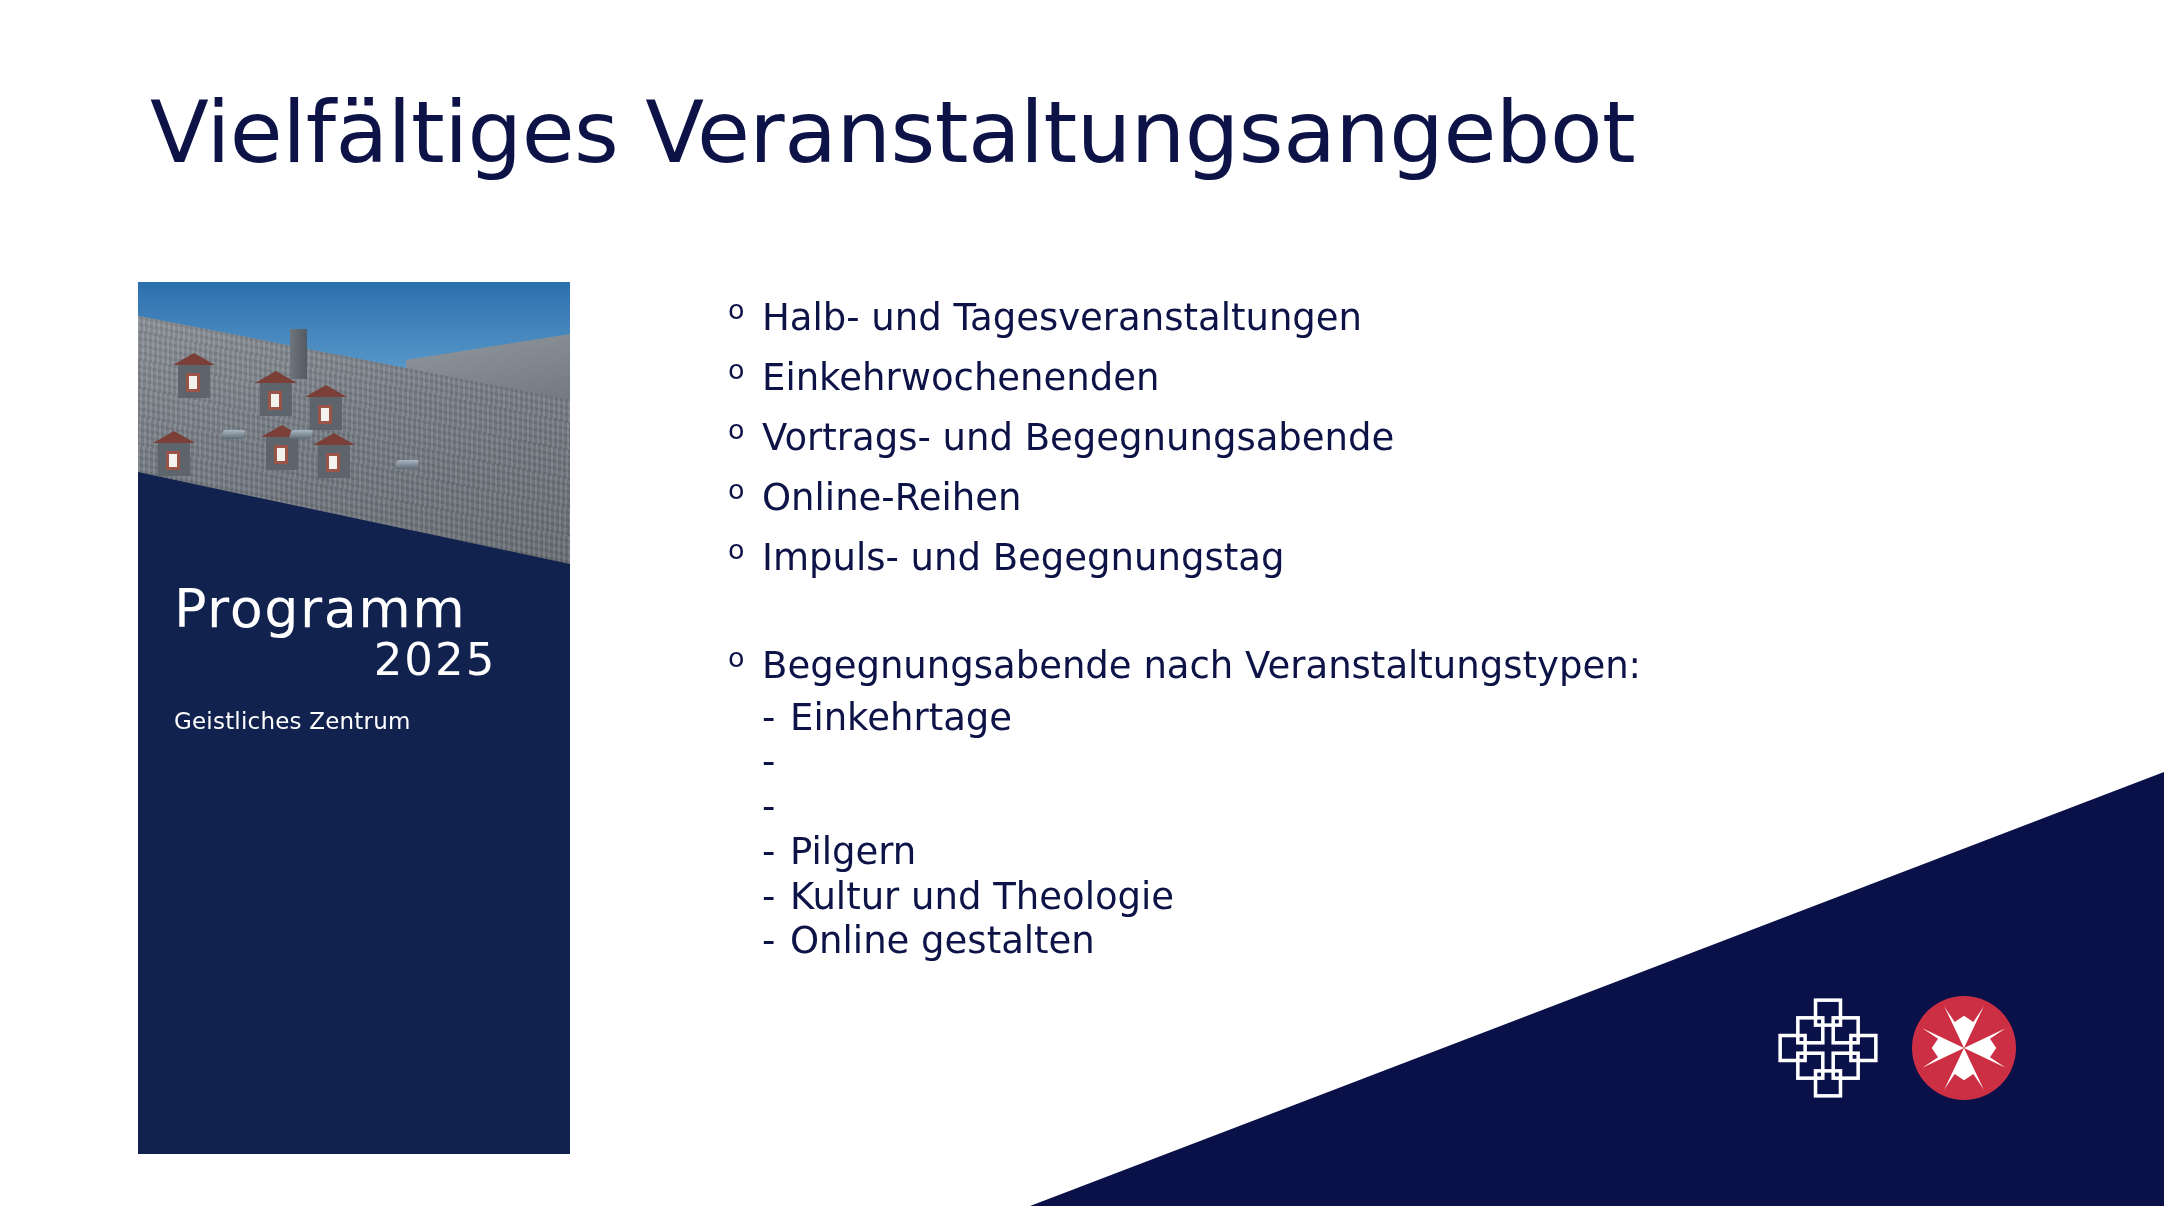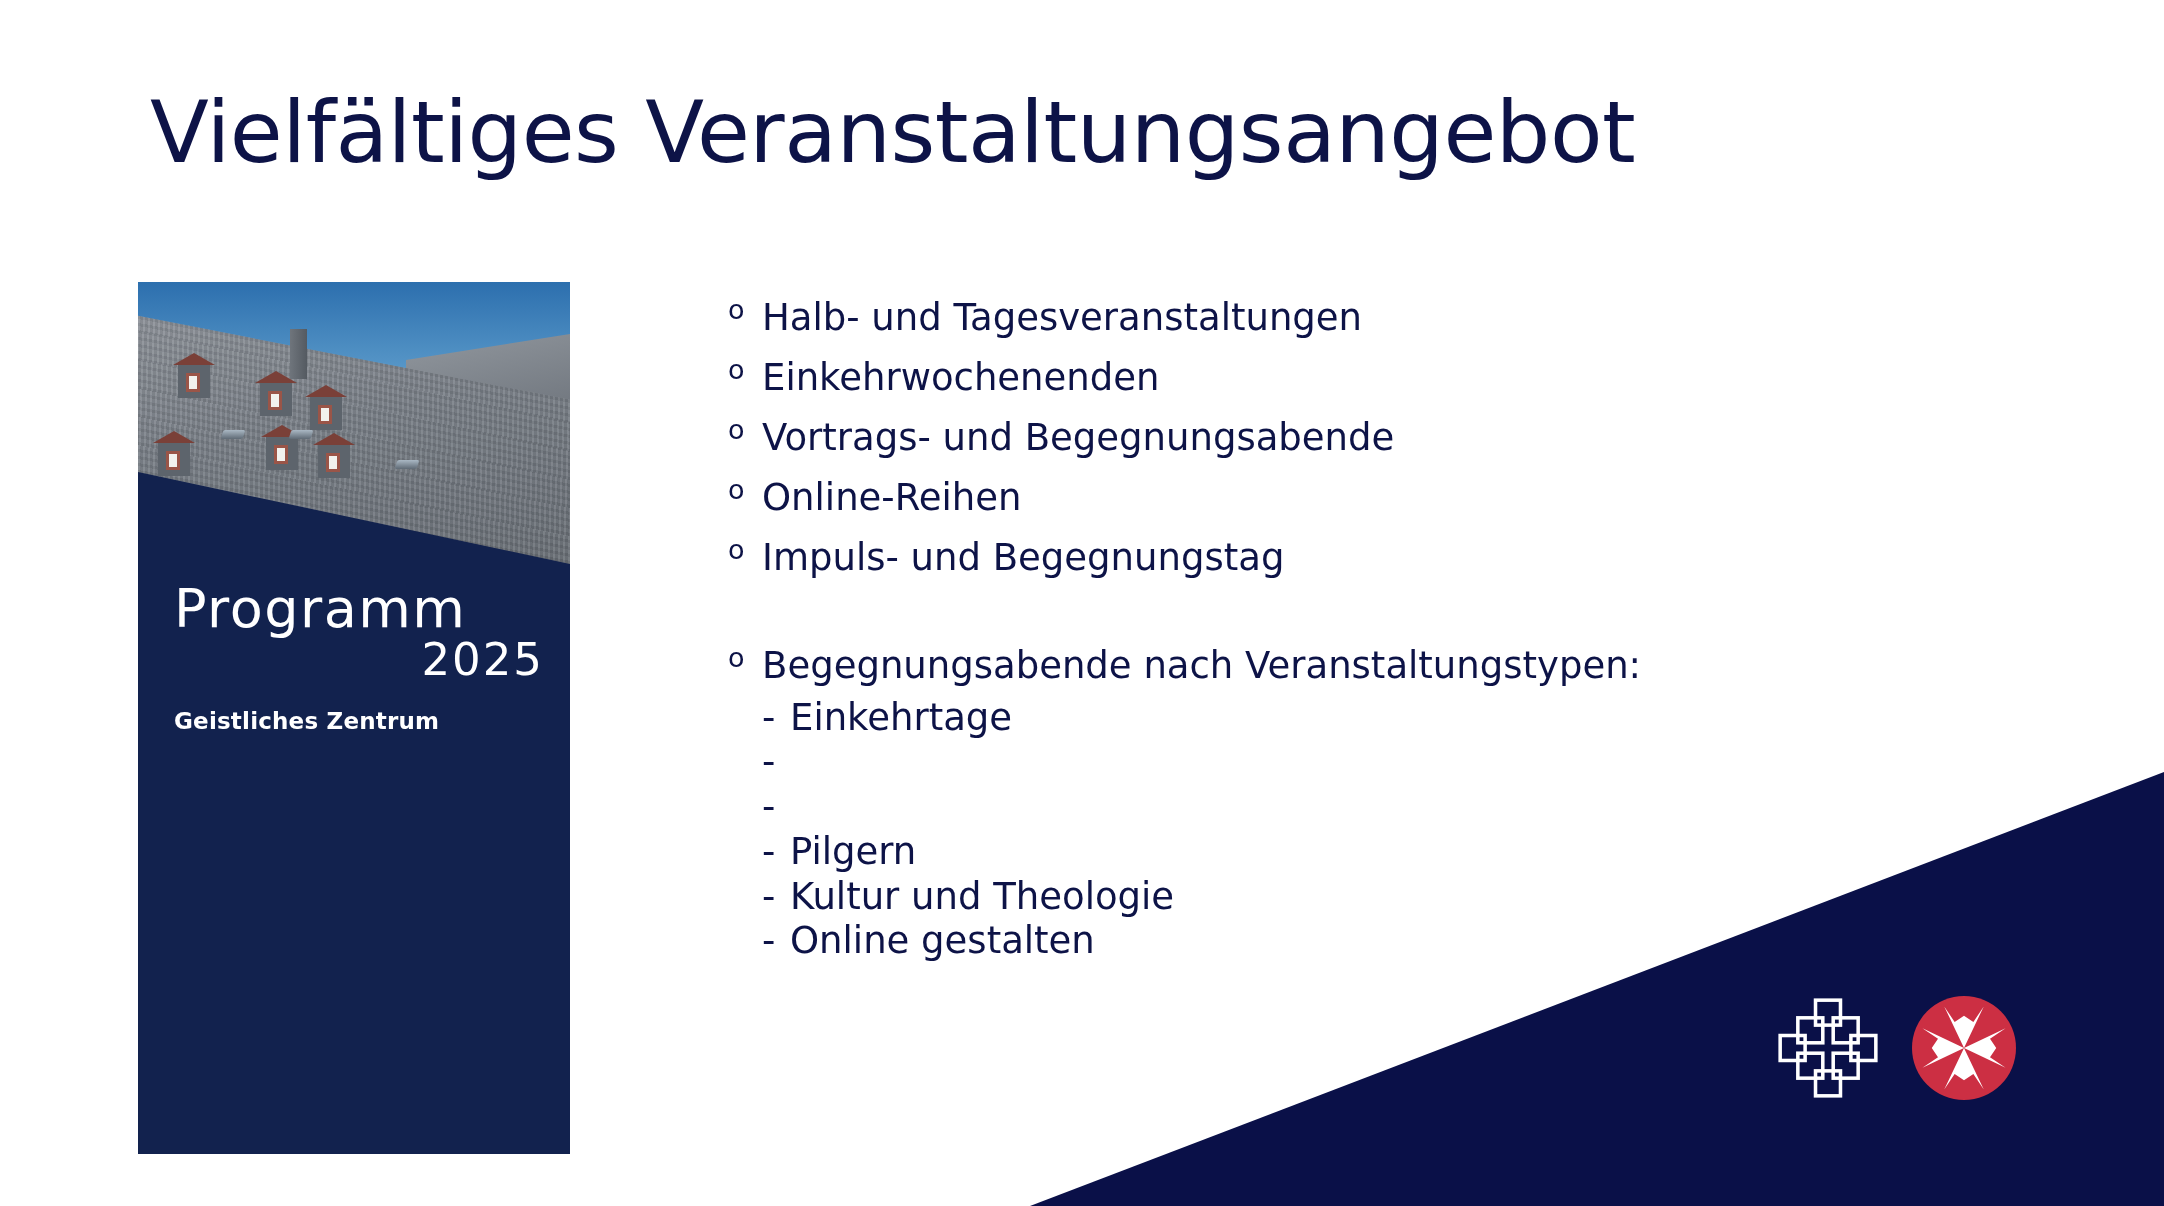--- a/index.html
+++ b/index.html
@@ -232,27 +232,27 @@
     font-weight: 400;
     letter-spacing: 1.5px;
     line-height: 1;
   }
   .bro-year {
     font-family: "DejaVu Sans", sans-serif;
     font-size: 45px;
     font-weight: 400;
     letter-spacing: 2px;
     line-height: 1.05;
-    text-align: right;
+    text-align: center;
     padding-left: 152px;
   }
   .bro-sub1, .bro-sub2 {
     font-family: "DejaVu Sans", sans-serif;
     font-size: 23px;
-    font-weight: 700;
+    font-weight: 400;
     letter-spacing: 0.2px;
     line-height: 1.25;
   }
   .bro-sub1 { margin-top: 24px; }
 
   
   .content {
     position: absolute;
     left: 728px;
     top: 288px;

